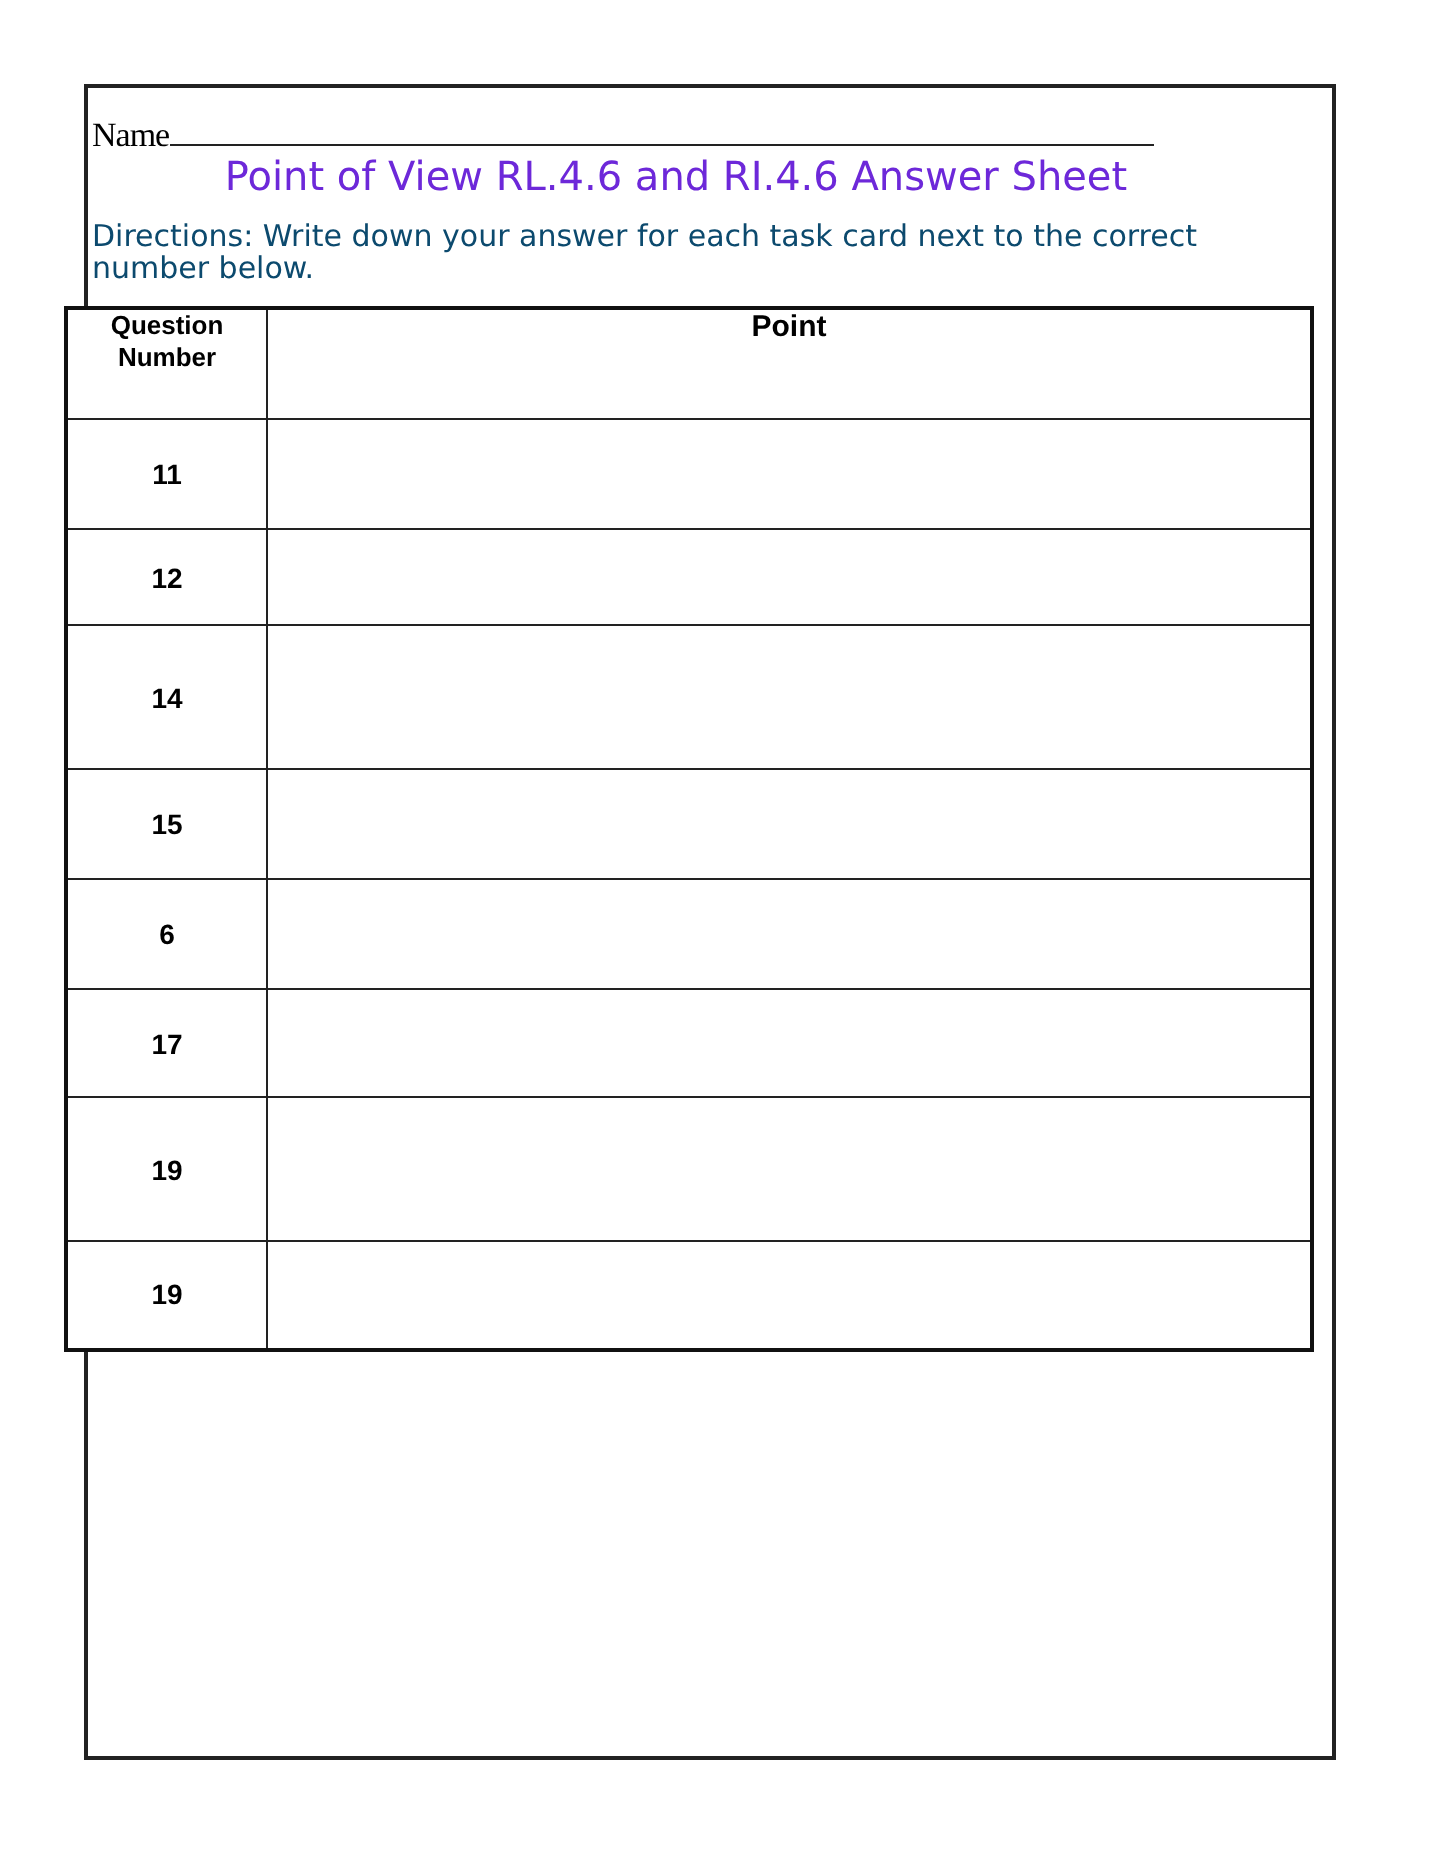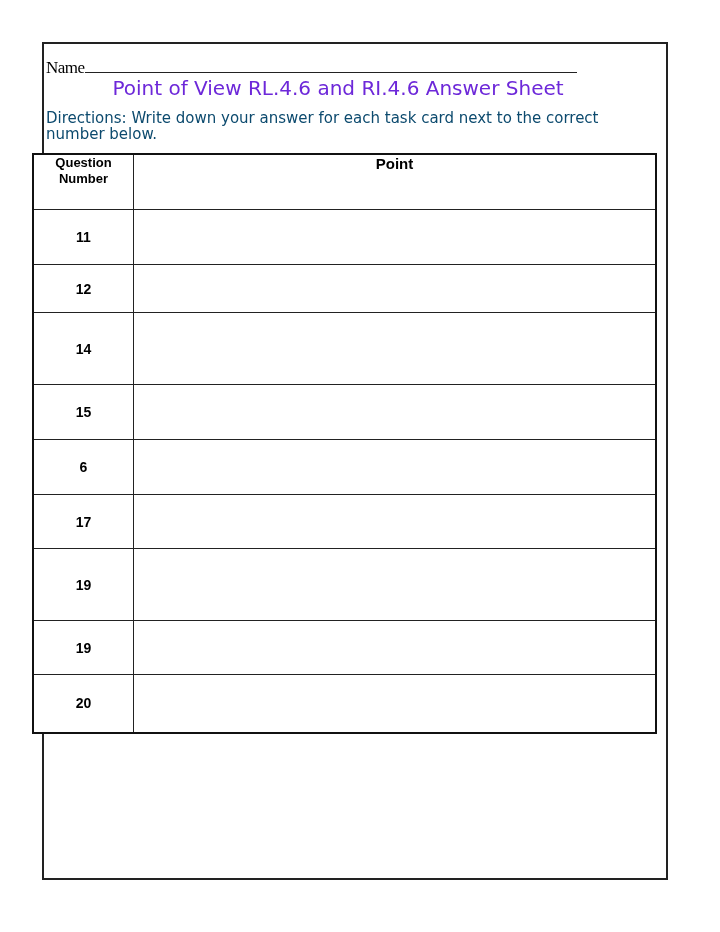--- a/index.html
+++ b/index.html
@@ -63,18 +63,14 @@
         <td class="ans"></td>
       </tr>
       <tr style="height: 72px;">
         <td class="num">19</td>
         <td class="ans"></td>
       </tr>
       <tr style="height: 54px;">
         <td class="num">19</td>
         <td class="ans"></td>
       </tr>
-      <tr style="height: 58px;">
-        <td class="num">20</td>
-        <td class="ans"></td>
-      </tr>
     </tbody>
 </table>
 
 </body></html>

